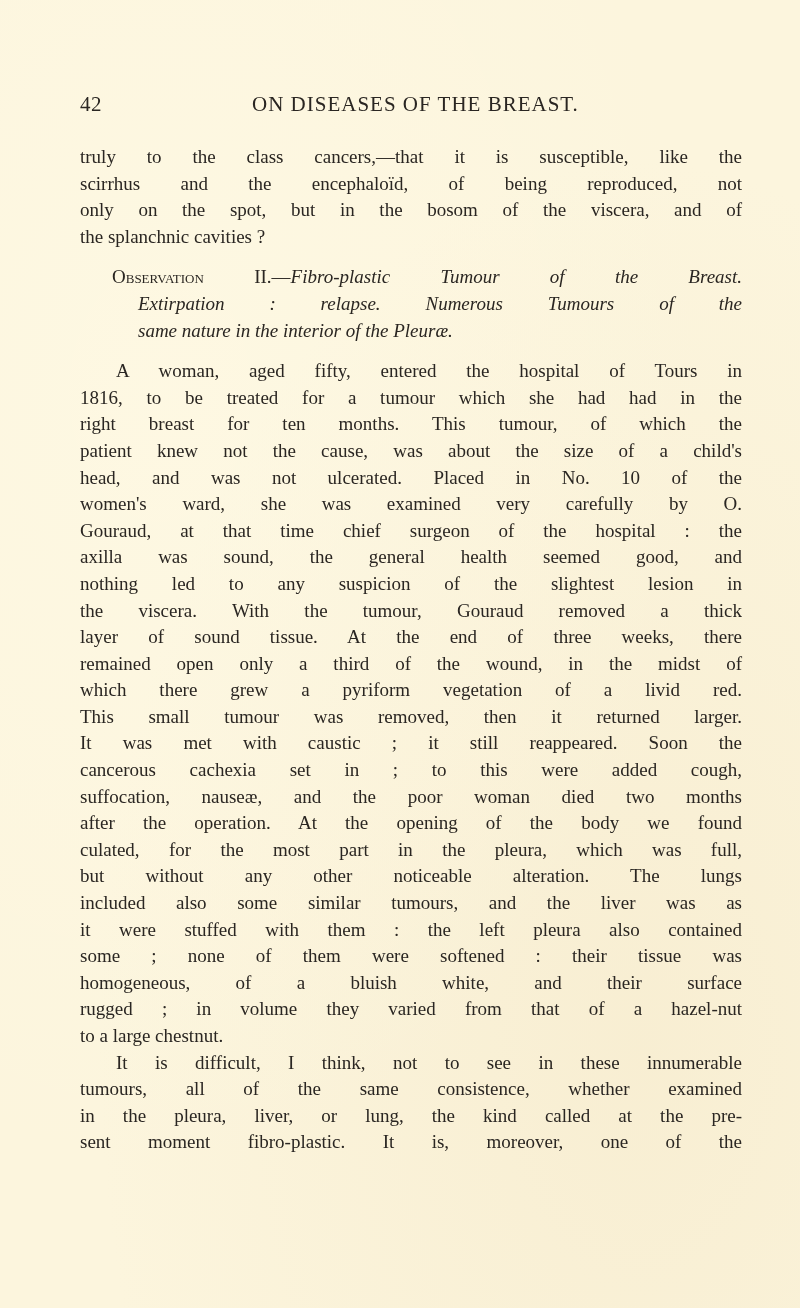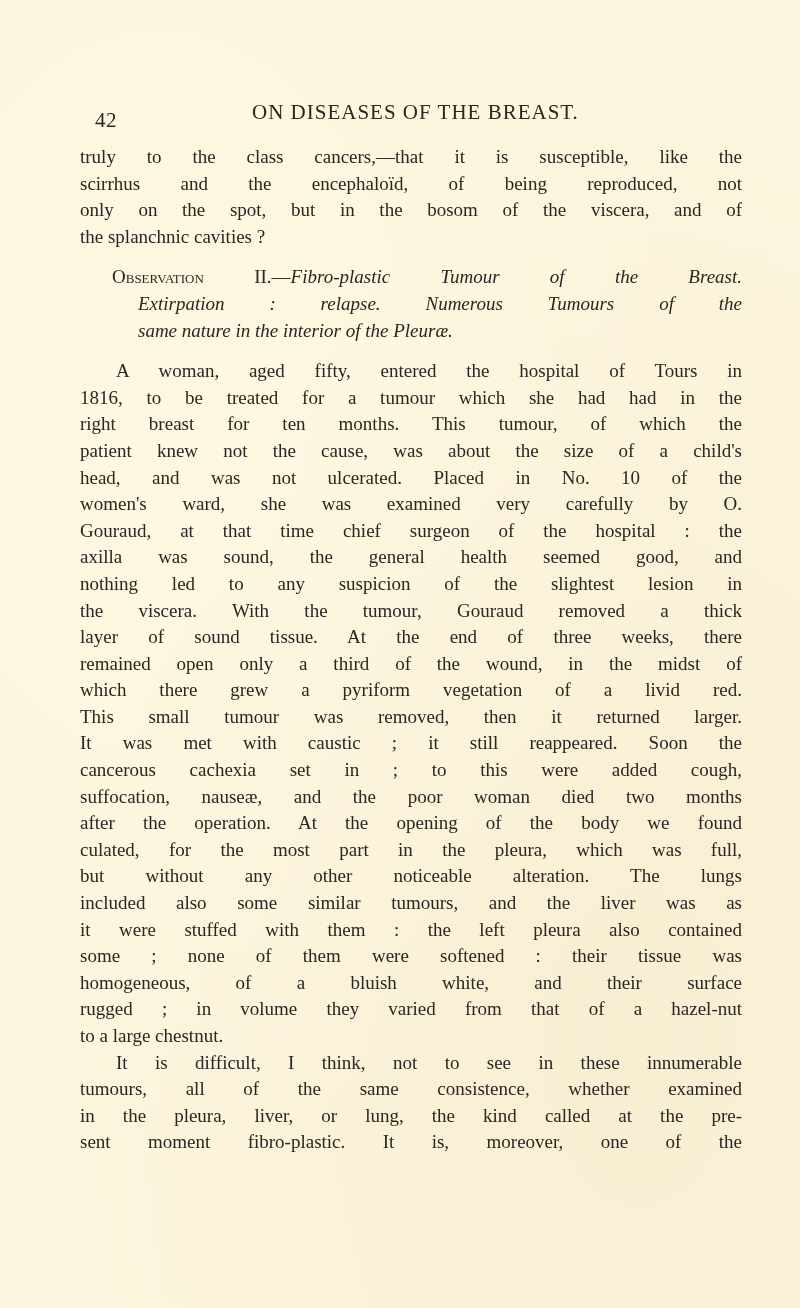--- a/index.html
+++ b/index.html
@@ -26,27 +26,26 @@
   }
   .running-head {
     position: relative;
     height: 34px;
     font-size: 21px;
     letter-spacing: 0.5px;
   }
   .page-number {
     position: absolute;
     left: 0;
-    top: 16px;
-    margin-left: 15px;
+    top: 0;
   }
   .head-title {
     position: absolute;
     left: 172px;
-    top: 8px;
+    top: 0;
     letter-spacing: 1px;
   }
   .body-text {
     margin-top: 18px;
     font-size: 19px;
     line-height: 26.6px;
     text-align: justify;
   }
   .line {
     display: block;

